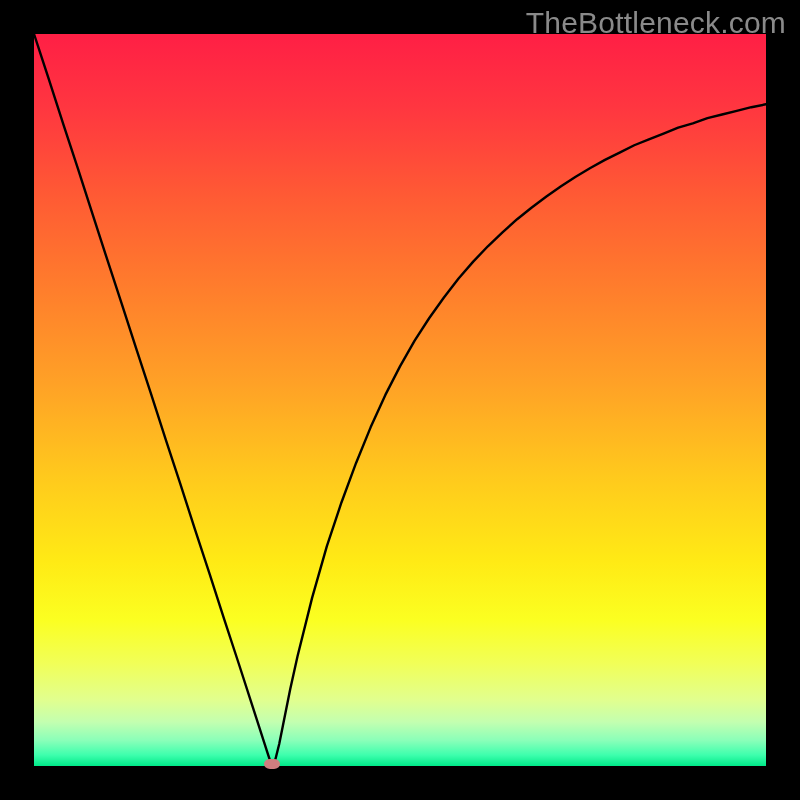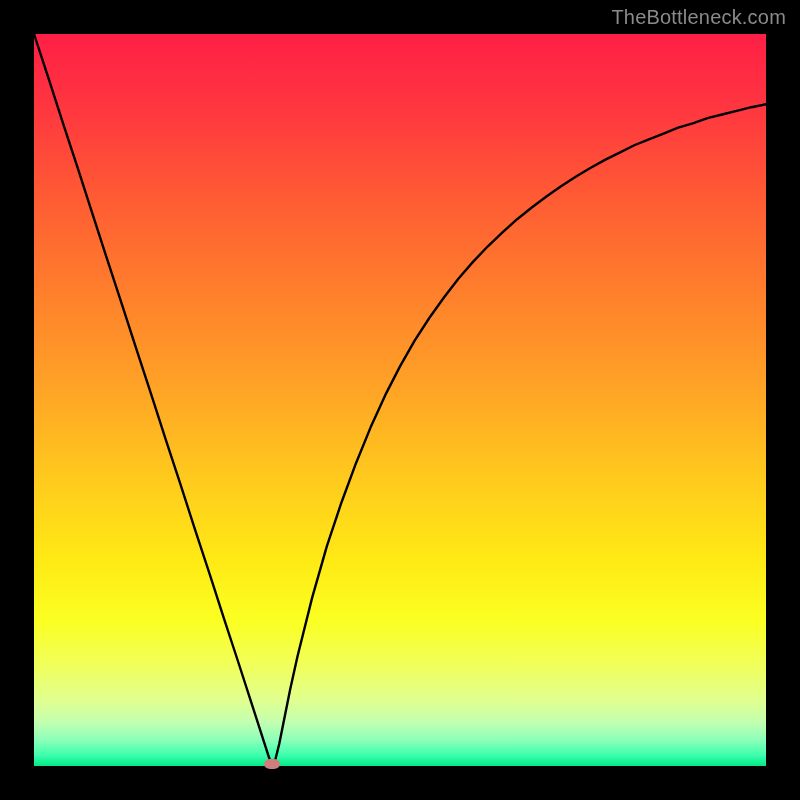--- a/index.html
+++ b/index.html
@@ -14,21 +14,21 @@
     position: relative;
     width: 800px;
     height: 800px;
     background: #000000;
   }
   .watermark {
     position: absolute;
     top: 6px;
     right: 14px;
     font-family: Arial, Helvetica, sans-serif;
-    font-size: 20px;
+    font-size: 30px;
     font-weight: 400;
     color: #8a8a8a;
     letter-spacing: 0.2px;
     user-select: none;
   }
   svg.plot {
     position: absolute;
     left: 34px;
     top: 34px;
     width: 732px;

